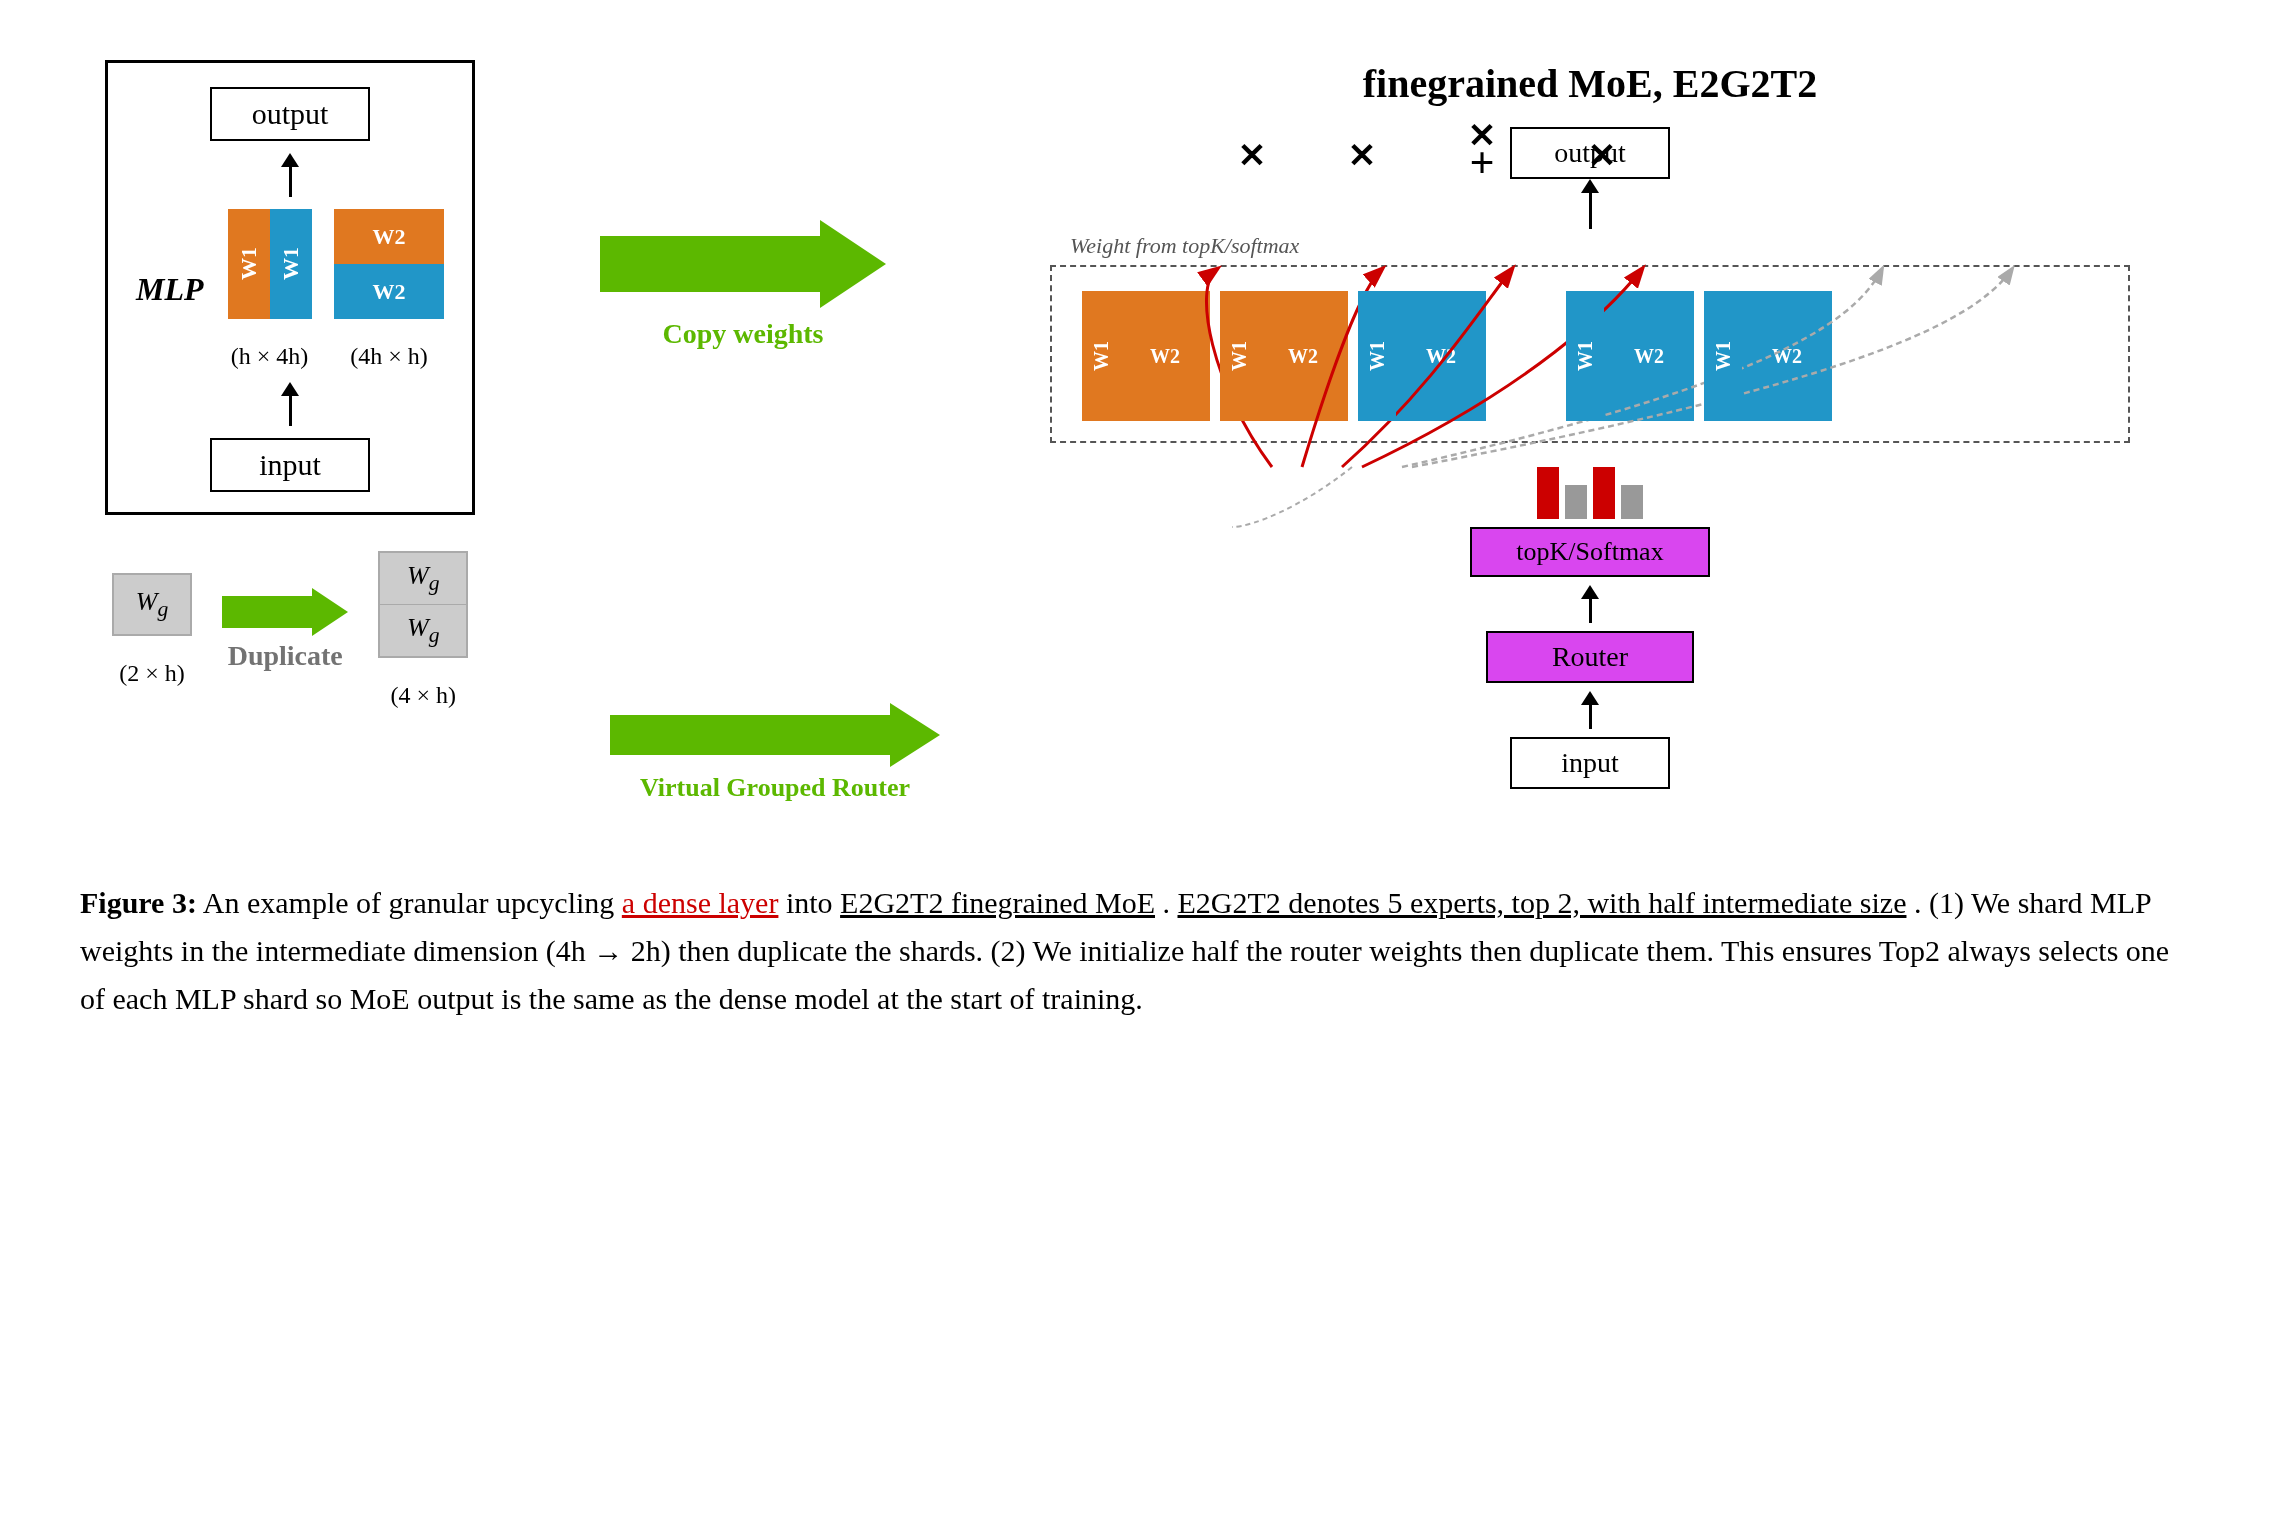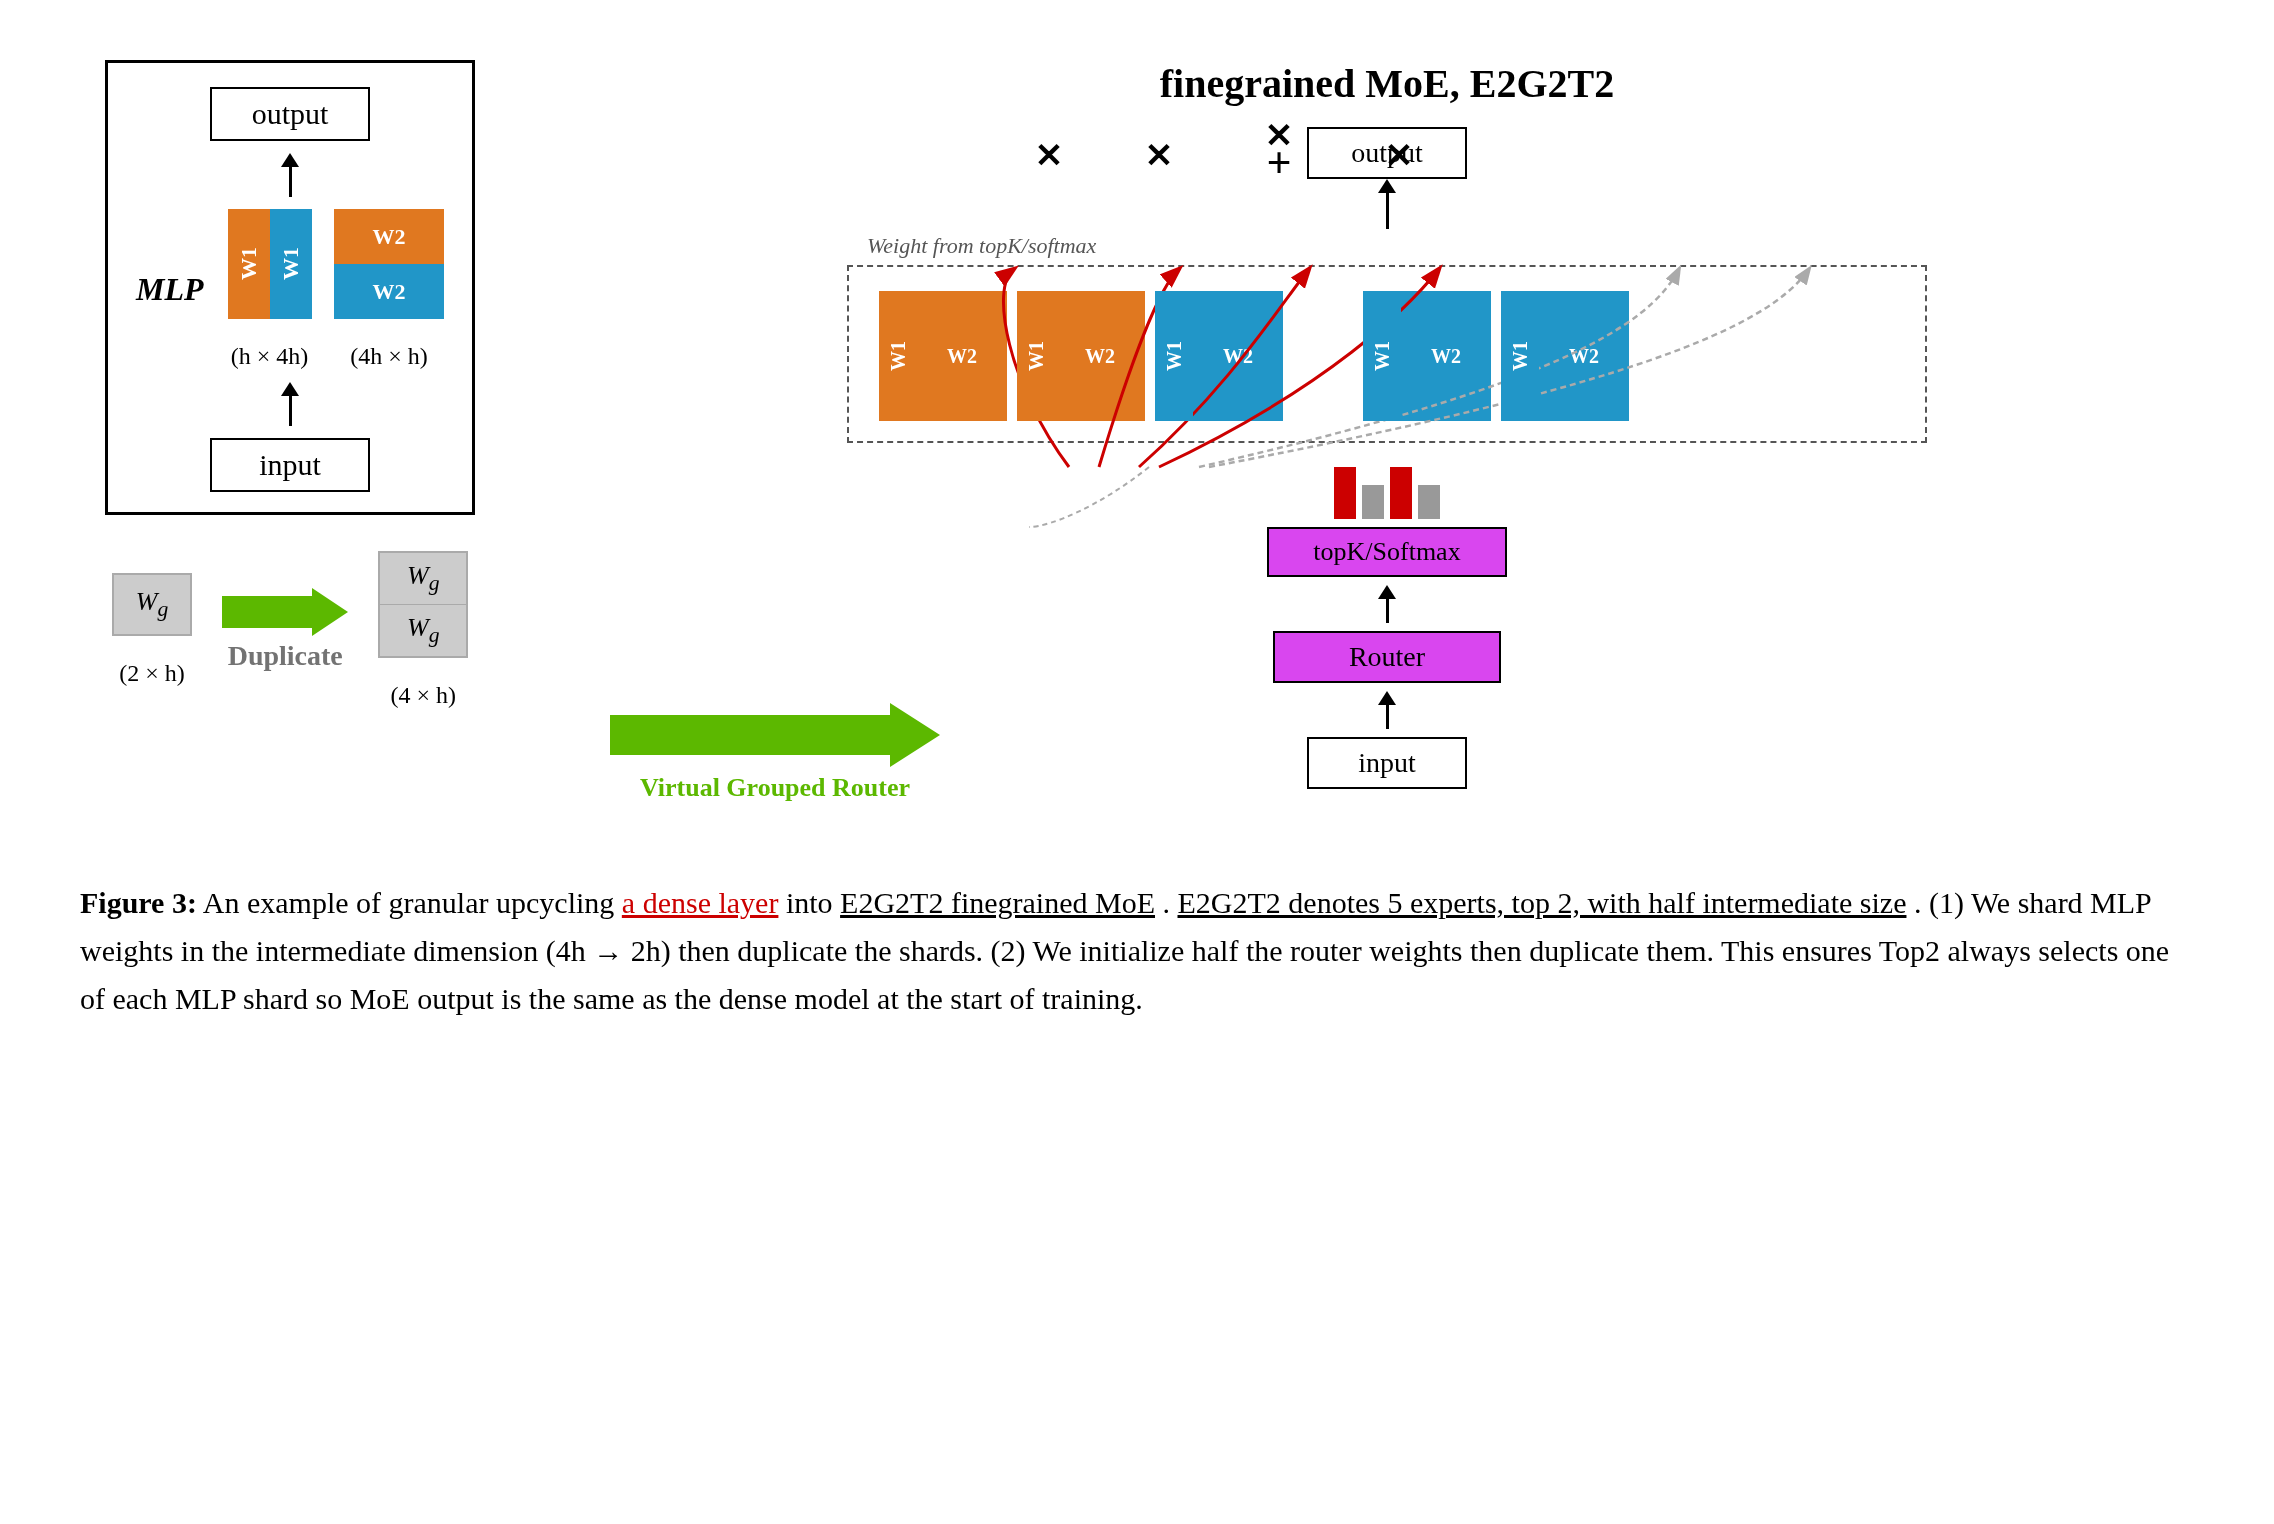--- a/index.html
+++ b/index.html
@@ -414,20 +414,27 @@
           <div class="wg-box" style="display:flex;flex-direction:column;padding:0;width:90px;">
             <div style="padding:8px 16px;border-bottom:1px solid #aaa;font-size:26px;text-align:center;"><i>W<sub>g</sub></i></div>
             <div style="padding:8px 16px;font-size:26px;text-align:center;"><i>W<sub>g</sub></i></div>
           </div>
           <div class="dim-label">(4 × h)</div>
         </div>
 
       </div>
     </div>
 
+    <div class="col-group" style="margin-top:160px;gap:10px;">
+      <div class="big-green-arrow">
+        <div class="big-green-body" style="width:220px;height:56px;"></div>
+        <div class="big-green-head" style="border-top:44px solid transparent;border-bottom:44px solid transparent;border-left:66px solid #5cb800;"></div>
+      </div>
+      <div class="copy-weights-label">Copy weights</div>
+    </div>
 
     <div class="right-section">
       <div class="moe-title">finegrained MoE, E2G2T2</div>
 
       <div class="col-group" style="gap:0;">
         <div class="output-box" style="width:160px;font-size:28px;">output</div>
         <div class="vertical-arrow" style="margin-bottom:4px;">
           <div class="arrowhead-up"></div>
           <div class="v-line" style="height:36px;"></div>
         </div>
@@ -530,21 +537,21 @@
                 <div class="bar-gray" style="height:34px;"></div>
               </div>
 
               <div class="box-bordered" style="width:240px;padding:8px 16px;font-size:26px;">topK/Softmax</div>
 
               <div class="vertical-arrow">
                 <div class="arrowhead-up"></div>
                 <div class="v-line" style="height:24px;"></div>
               </div>
 
-              <div class="box-bordered" style="width:228px;padding:8px 16px;font-size:28px;">Router</div>
+              <div class="box-bordered" style="width:208px;padding:8px 16px;font-size:28px;">Router</div>
 
               <div class="vertical-arrow">
                 <div class="arrowhead-up"></div>
                 <div class="v-line" style="height:24px;"></div>
               </div>
 
               <div class="input-box" style="width:160px;font-size:28px;">input</div>
 
             </div>
 

